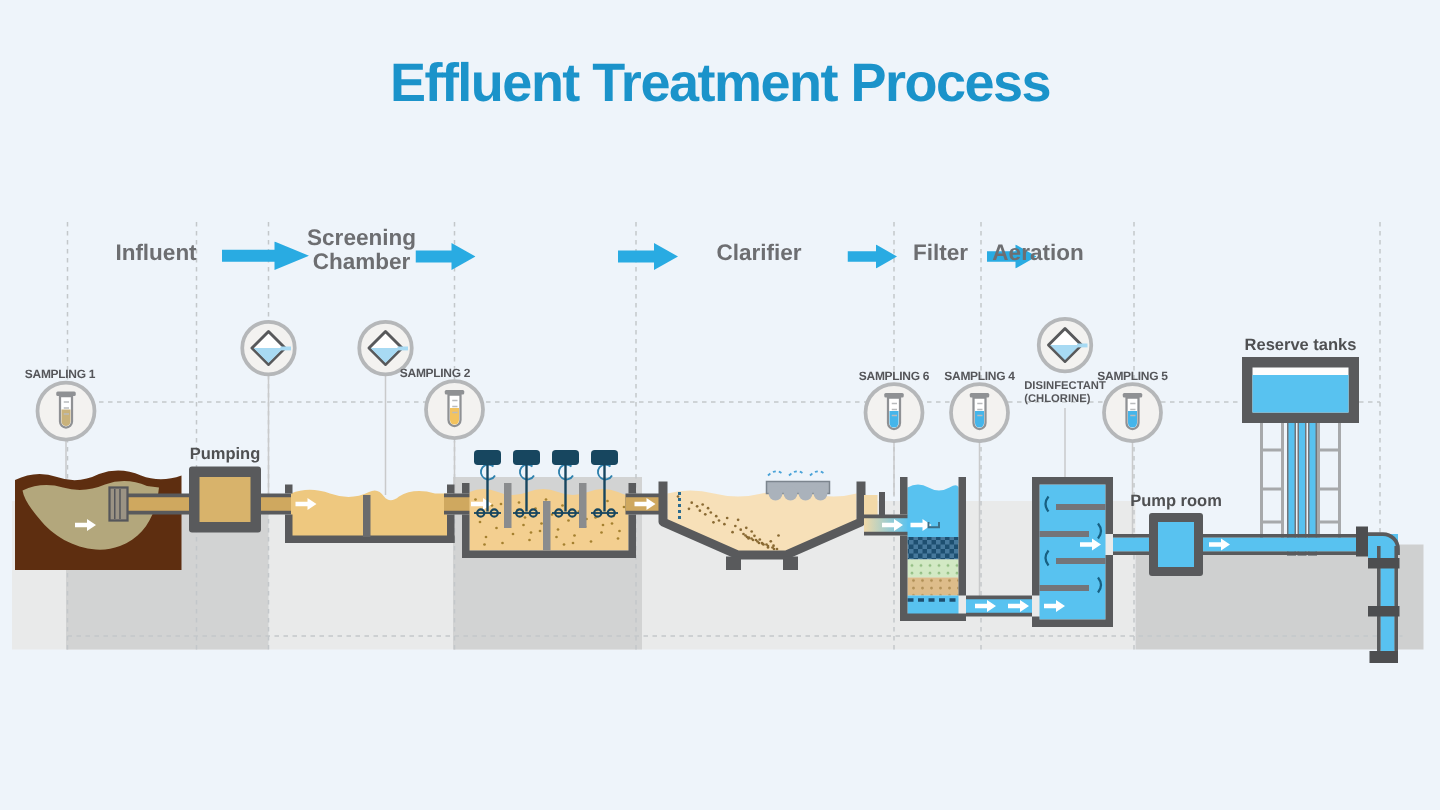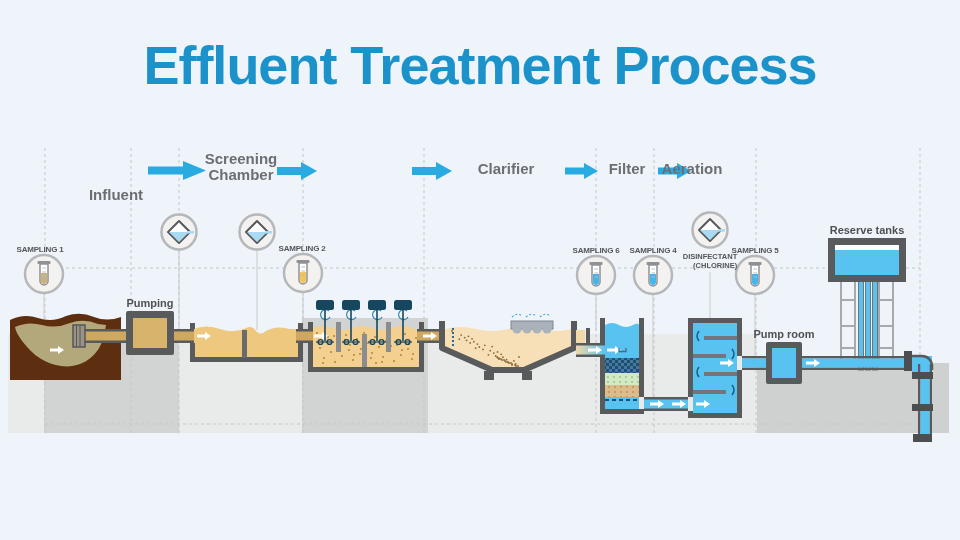--- a/index.html
+++ b/index.html
@@ -1,30 +1,30 @@
 <!DOCTYPE html>
 <html><head>
 <meta charset="utf-8">
 <style>
   html,body{margin:0;padding:0;background:#eef4fa;}
   .stage{position:relative;width:960px;height:540px;background:#eef4fa;overflow:hidden;
          font-family:"Liberation Sans",sans-serif;}
   .art{position:absolute;left:0;top:0;}
   .title{position:absolute;left:0;top:34px;width:960px;margin:0;text-align:center;
-         font-size:54px;font-weight:bold;letter-spacing:-1px;color:#1b93ca;}
+         font-size:36px;font-weight:bold;letter-spacing:-1px;color:#1b93ca;}
   .step{position:absolute;transform:translateX(-50%);text-align:center;font-weight:bold;
         font-size:15px;line-height:16px;color:#6d6e71;white-space:nowrap;}
   .step span{display:block;}
   .flow-arrow{position:absolute;}
   .small-label{position:absolute;transform:translateX(-50%);font-size:11px;font-weight:bold;
         color:#4f5052;white-space:nowrap;}
   .samp-label{position:absolute;transform:translateX(-50%);font-size:8px;font-weight:bold;
         color:#55565a;letter-spacing:-0.2px;white-space:nowrap;}
   .dis-label{position:absolute;transform:translateX(-50%);font-size:7.5px;line-height:9px;
-        font-weight:bold;color:#55565a;text-align:right;white-space:nowrap;}
+        font-weight:bold;color:#55565a;text-align:left;white-space:nowrap;}
 </style>
 </head>
 <body>
 
 <div class="stage">
 
 <svg class="art" width="960" height="540" viewBox="0 0 960 540">
   <defs>
     <pattern id="check" width="6" height="6" patternUnits="userSpaceOnUse">
       <rect width="6" height="6" fill="#1d4f70"></rect>
@@ -375,21 +375,21 @@
     </g>
     <g>
       <circle cx="755" cy="275" r="19" fill="#f3f2f0" stroke="#b5b7b9" stroke-width="2.5"></circle>
       <use href="#tube" transform="translate(755,275)" fill="#45b5ea"></use>
     </g>
   </g>
 </svg>
 
 <h1 class="title">Effluent Treatment Process</h1>
 
-<div class="step" style="left:116px;top:161px;margin-top:26px;">
+<div class="step" style="left:104px;top:161px;">
   <span>Influent</span>
       <span></span>
 </div>
 <svg class="flow-arrow" style="left:148px;top:161px;" width="59" height="19">
       <polygon points="0,5.5 35,5.5 35,0 58,9.5 35,19 35,13.5 0,13.5" fill="#29abe2"></polygon>
     </svg>
 <div class="step" style="left:241px;top:151px;">
   <span>Screening</span>
       <span>Chamber</span>
 </div>
@@ -416,21 +416,21 @@
 <div class="step" style="left:692px;top:161px;text-align:right;">
   <span>Aeration</span>
       <span></span>
 </div>
 
 <div class="small-label" style="left:150px;top:297px;">Pumping</div>
 <div class="small-label" style="left:784px;top:328px;">Pump room</div>
 <div class="small-label" style="left:867px;top:224px;">Reserve tanks</div>
 
 <div class="samp-label" style="left:40px;top:245px;text-align:center;">SAMPLING 1</div>
-<div class="samp-label" style="left:302px;top:244px;">SAMPLING 2</div>
+<div class="samp-label" style="left:290px;top:244px;">SAMPLING 2</div>
 <div class="samp-label" style="left:596px;top:246px;">SAMPLING 6</div>
 <div class="samp-label" style="left:653px;top:246px;">SAMPLING 4</div>
 <div class="samp-label" style="left:755px;top:246px;">SAMPLING 5</div>
 <div class="dis-label" style="left:710px;top:252px;">
   <span style="display:block">DISINFECTANT</span>
   <span style="display:block">(CHLORINE)</span>
 </div>
 
 </div>
 

